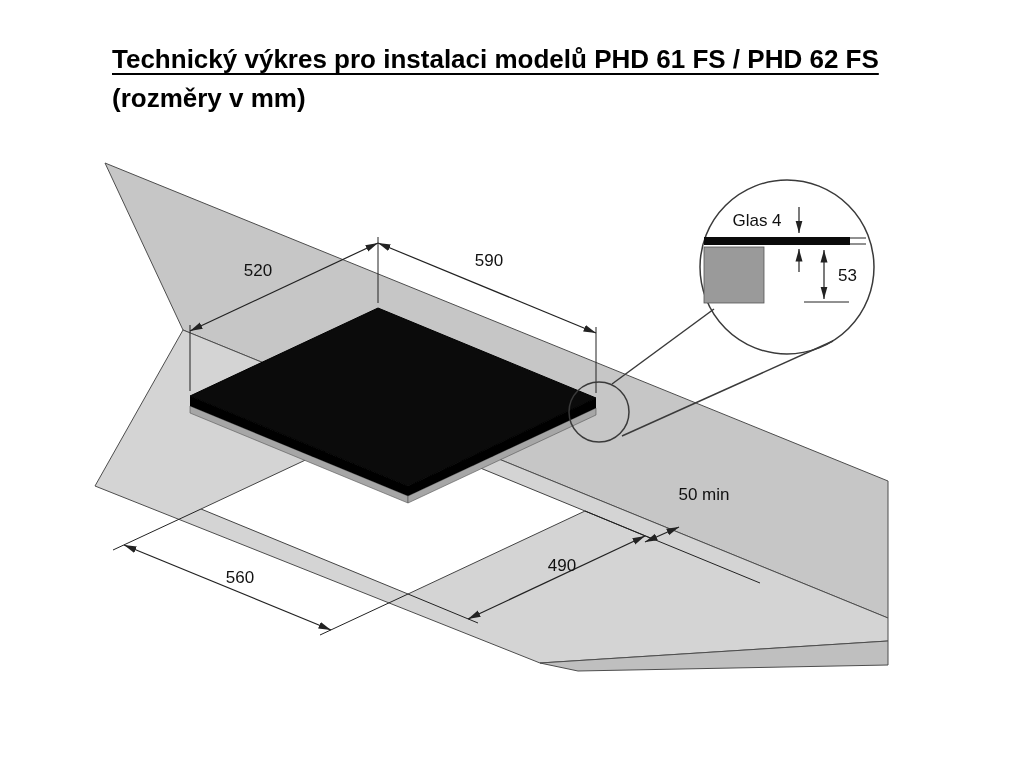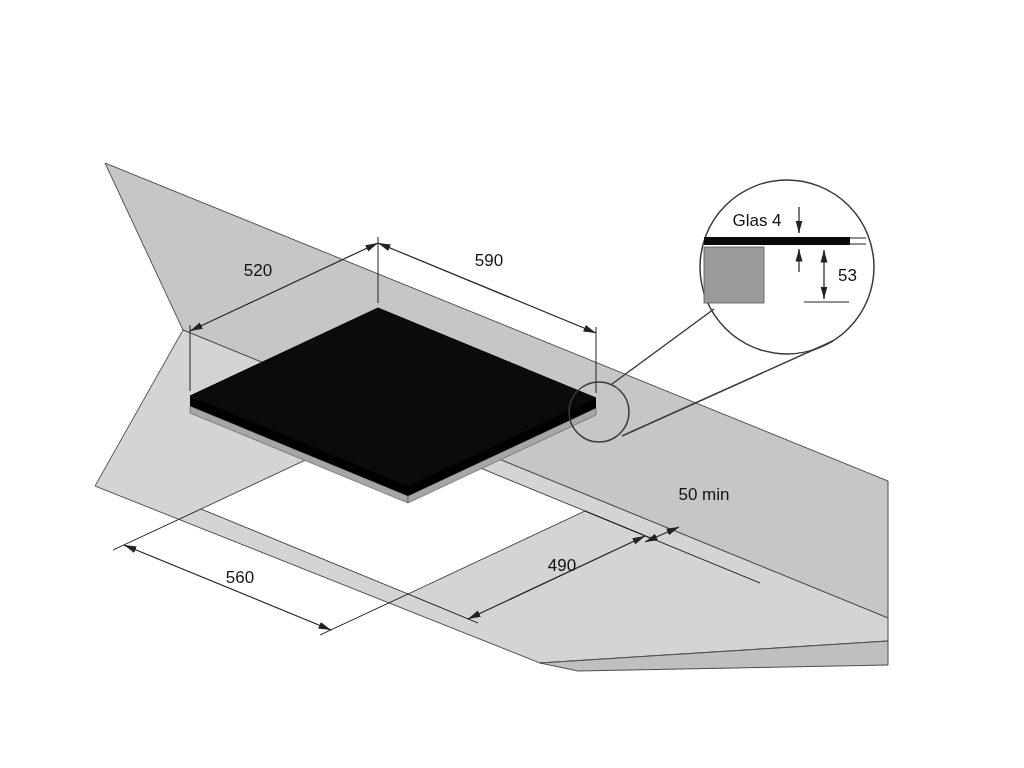--- a/index.html
+++ b/index.html
@@ -15,20 +15,22 @@
   .ext{stroke:#222;stroke-width:1;fill:none;}
   .dim{stroke:#222;stroke-width:1.2;fill:none;}
   .callout{stroke:#3a3a3a;stroke-width:1.5;fill:none;}
 </style>
 </head>
 <body>
 
 <div class="page">
 
   <div class="title-block">
+    <div class="title-line1">Technický výkres pro instalaci modelů PHD 61 FS / PHD 62 FS</div>
+    <div class="title-line2">(rozměry v mm)</div>
   </div>
 
   <svg width="1024" height="768" viewBox="0 0 1024 768">
     <defs>
       <marker id="ah" markerWidth="14" markerHeight="9" refX="12.5" refY="4" orient="auto" markerUnits="userSpaceOnUse">
         <path d="M0,0.5 L12.5,4 L0,7.5 z" fill="#222"></path>
       </marker>
       <marker id="ahs" markerWidth="14" markerHeight="9" refX="12.5" refY="4" orient="auto-start-reverse" markerUnits="userSpaceOnUse">
         <path d="M0,0.5 L12.5,4 L0,7.5 z" fill="#222"></path>
       </marker>

